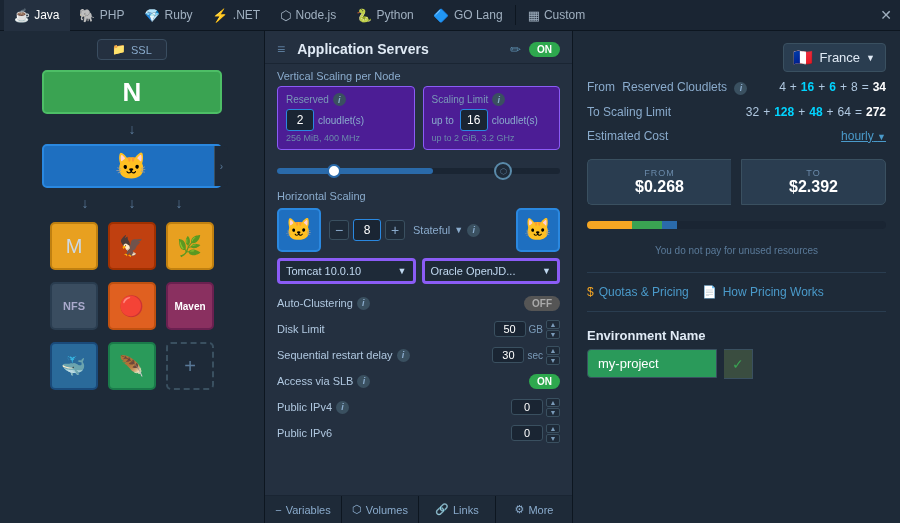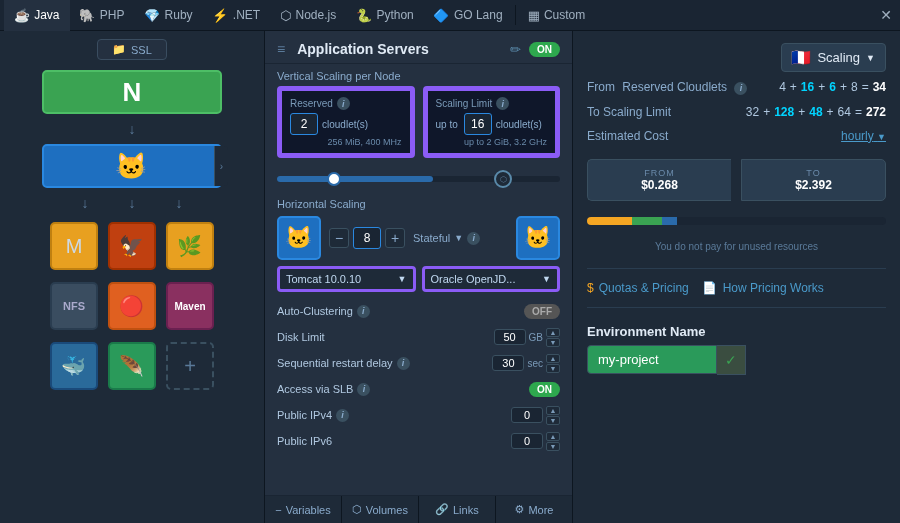--- a/index.html
+++ b/index.html
@@ -167,27 +167,26 @@
       font-size: 11px;
       color: #8aabcc;
       padding: 6px 12px 4px;
     }
     .scaling-row {
       display: flex;
       gap: 8px;
       padding: 0 12px 6px;
     }
     .scaling-box {
-      background: #0f172a;
-      border: 5px solid #8b5cf6;
+      background: #4c1d95;
+      border: 1px solid #8b5cf6;
       border-radius: 4px;
       padding: 6px 8px;
       flex: 1;
       position: relative;
-      text-align: right;
     }
     .scaling-box-title {
       font-size: 10px;
       color: #7a9ab8;
       margin-bottom: 3px;
       display: flex;
       align-items: center;
       gap: 4px;
     }
     .scaling-box-content {
@@ -492,21 +491,21 @@
       border: 1px solid #3a5060;
       border-radius: 5px;
       padding: 8px;
       display: flex;
       flex-direction: column;
       align-items: center;
     }
     .price-box.left { border-right: none; border-radius: 5px 0 0 5px; }
     .price-box.right { border-radius: 0 5px 5px 0; }
     .price-label { font-size: 9px; color: #6a8aaa; letter-spacing: 1px; }
-    .price-val { font-size: 12px; font-weight: bold; color: #fff; }
+    .price-val { font-size: 16px; font-weight: bold; color: #fff; }
     .cost-bar {
       height: 8px;
       background: #1a2533;
       border-radius: 4px;
       position: relative;
       margin: 4px 0;
       display: flex;
       gap: 0;
       overflow: hidden;
     }
@@ -532,21 +531,21 @@
       color: #4a9aca;
       cursor: pointer;
       font-size: 12px;
       text-decoration: none;
     }
     .env-section { margin-top: 4px; }
     .env-label { font-size: 13px; font-weight: bold; color: #e0eaf5; margin-bottom: 6px; }
     .env-input-row {
       display: flex;
       align-items: center;
-      gap: 0;
+      gap: 7px;
     }
     .env-input {
       background: #2a9a5a;
       border: 1px solid #3a5060;
       border-radius: 4px 0 0 4px;
       padding: 6px 10px;
       font-size: 13px;
       color: #fff;
       width: 130px;
     }
@@ -869,21 +868,21 @@
         <span>More</span>
       </div>
     </div>
   </div>
 
   <div class="right-panel">
     <div class="right-header">
       <div style="flex:1;"></div>
       <div class="country-select">
         <span class="flag">🇫🇷</span>
-        <span>Scaling</span>
+        <span>France</span>
         <span style="font-size:9px;">▼</span>
       </div>
     </div>
 
 
     <div class="resource-row">
       <div class="label">
         <span>From</span>
         <span style="margin-left:4px;">Reserved Cloudlets</span>
         <span class="info-icon" style="margin-left:4px;">i</span>

